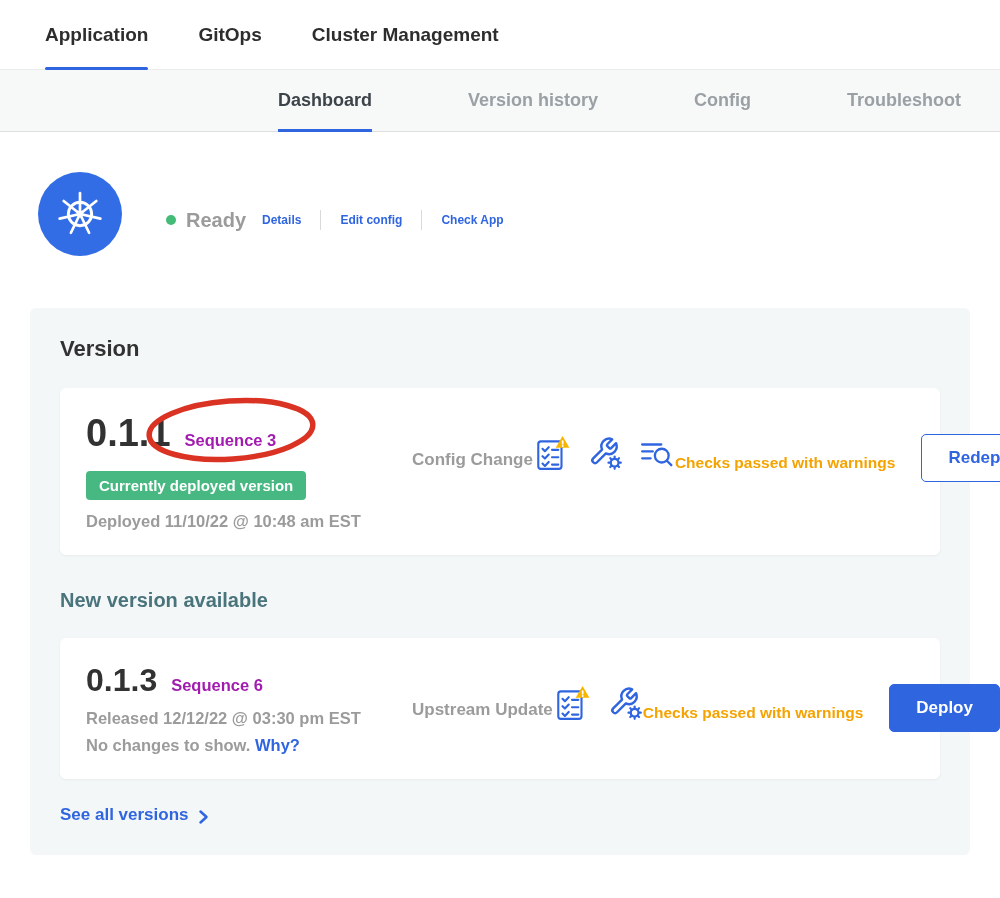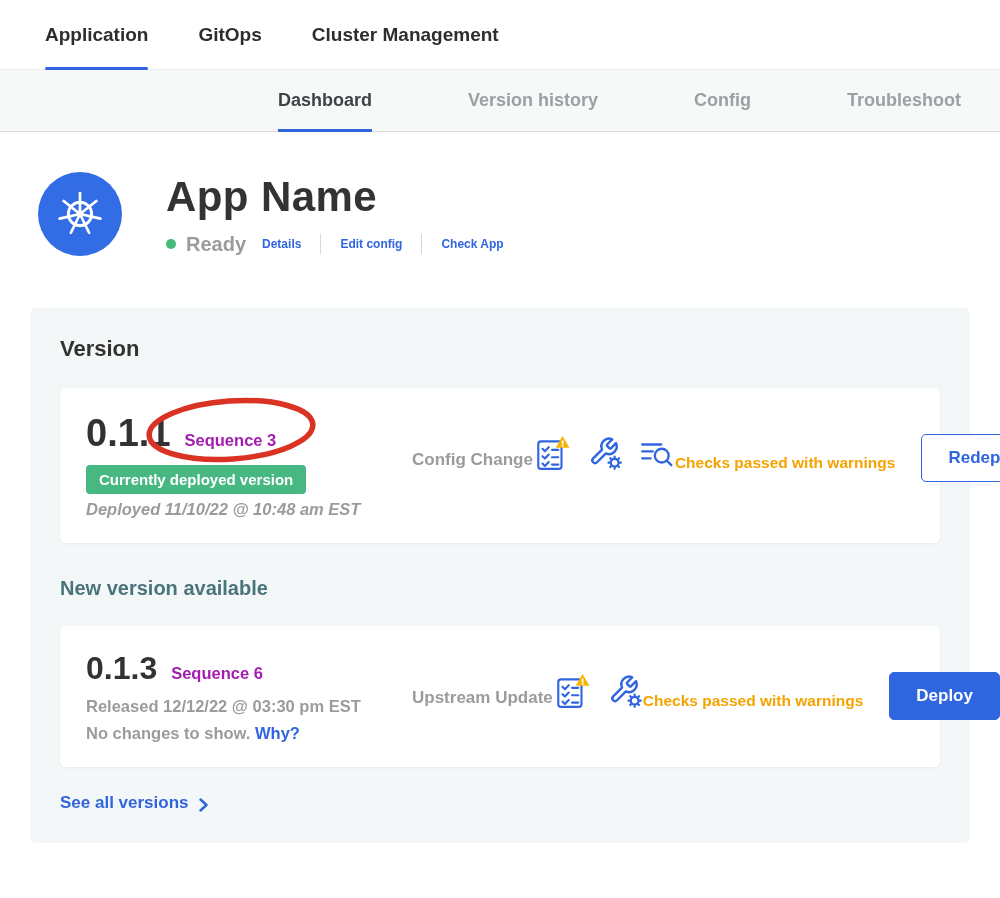--- a/index.html
+++ b/index.html
@@ -47,24 +47,24 @@
 
   .version-card { display:flex; align-items:flex-start; background:#fff; border-radius:6px;
                   padding:24px 26px; margin-top:26px; box-shadow:0 1px 3px rgba(0,0,0,.05); }
   .vc-left { flex:0 0 316px; }
   .version-row { position:relative; display:flex; align-items:baseline; gap:14px; }
   .version-num { font-size:38px; font-weight:800; color:#323232; }
   .version-num.sm { font-size:32px; }
   .sequence { font-size:16.5px; font-weight:600; color:#a21caf; }
   .annotation { position:absolute; left:58px; top:-15px; width:174px; height:66px;
                 transform:rotate(-4deg); pointer-events:none; }
-  .deployed-badge { display:inline-block; margin-top:10px; background:#47b881; color:#fff;
+  .deployed-badge { display:inline-block; margin-top:16px; background:#47b881; color:#fff;
                     font-size:15px; font-weight:700; padding:6px 13px; border-radius:4px; }
   .meta-text { font-size:16.5px; font-weight:600; color:#9b9b9b; }
-  .mt12 { margin-top:6px;font-style:italic; } .mt10 { margin-top:10px; } .mt8 { margin-top:8px; }
+  .mt12 { margin-top:12px; } .mt10 { margin-top:10px; } .mt8 { margin-top:8px; }
   .why-link { color:#3065e0; font-weight:700; cursor:pointer; }
   .change-type { margin:38px 0 0 10px; font-size:17px; font-weight:700; color:#9b9b9b;
                  white-space:nowrap; }
   .vc-checks { margin-left:auto; margin-right:8px; margin-top:22px; display:flex;
                align-items:center; }
   .icons-row { display:flex; align-items:center; gap:16px; }
   .warning-text { margin-top:20px; font-size:15.5px; font-weight:700; color:#f5a300;
                   white-space:nowrap; }
   .btn { margin:22px 0 0 18px; font-family:inherit; font-size:17px; font-weight:700;
          border-radius:5px; padding:13px 26px; cursor:pointer; white-space:nowrap; }
@@ -104,21 +104,20 @@
         <line x1="22" y1="22" x2="29.4" y2="37.3"></line>
         <line x1="22" y1="22" x2="14.6" y2="37.3"></line>
         <line x1="22" y1="22" x2="5.4" y2="25.8"></line>
         <line x1="22" y1="22" x2="8.7" y2="11.4"></line>
       </g>
       <circle cx="22" cy="22" r="9.5" stroke-width="2.4"></circle>
       <circle cx="22" cy="22" r="2.8" fill="#ffffff" stroke="none"></circle>
     </svg>
   </div>
   <div>
-    <h1 class="app-title">App Name</h1>
     <div class="status-row">
       <span class="status-dot"></span>
       <span class="status-text">Ready</span>
       <a class="hdr-link">Details</a>
       <span class="hdr-sep"></span>
       <a class="hdr-link">Edit config</a>
       <span class="hdr-sep"></span>
       <a class="hdr-link">Check App</a>
     </div>
   </div>

